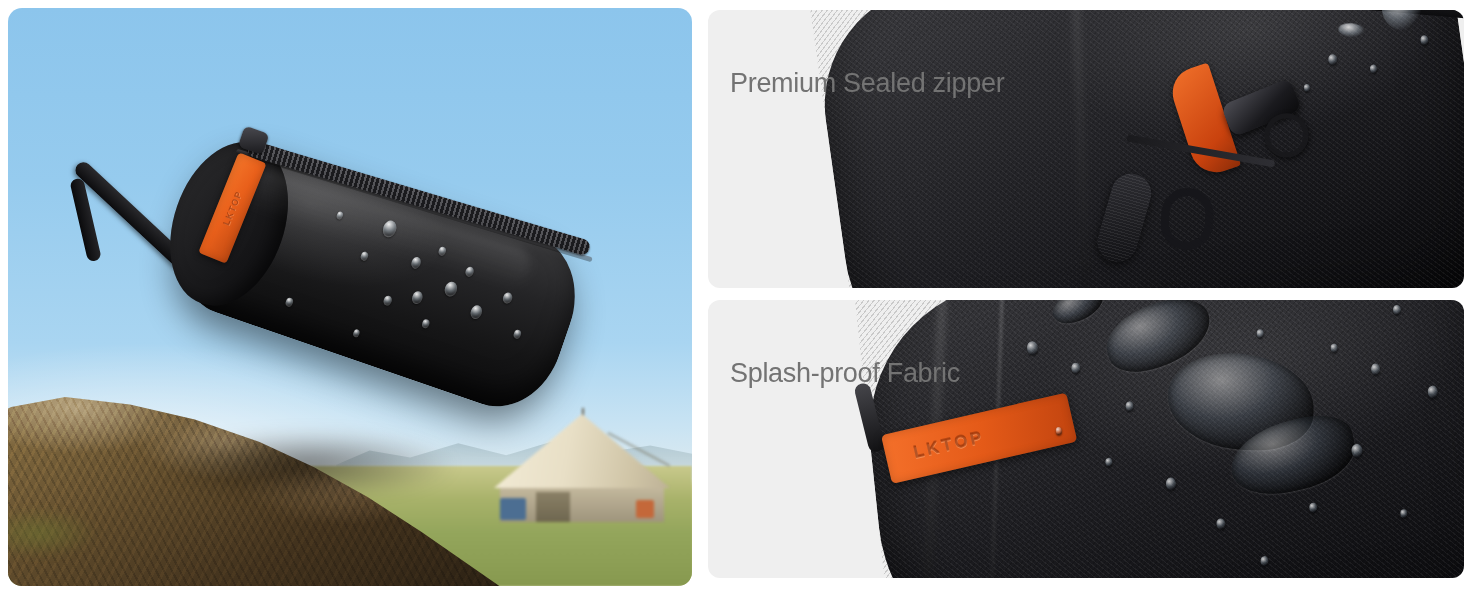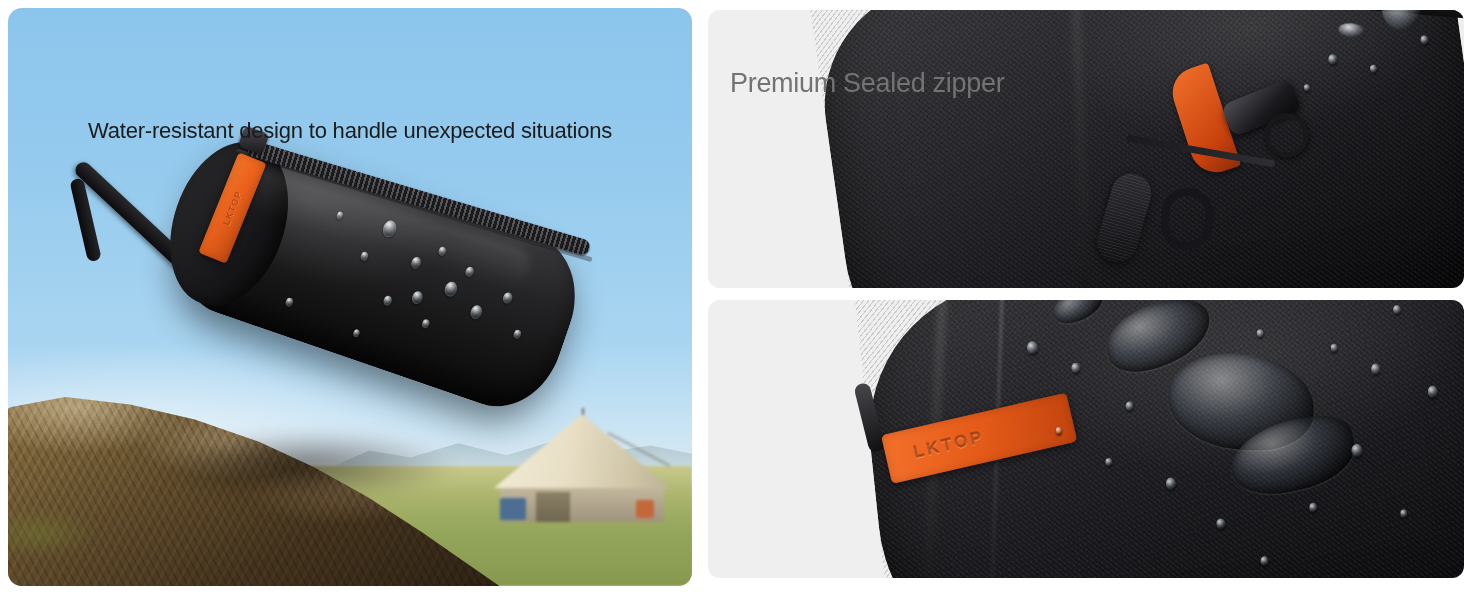--- a/index.html
+++ b/index.html
@@ -350,21 +350,20 @@
       <div class="drop" style="left:232px;top:130px;width:8px;height:10px;"></div>
       <div class="drop" style="left:276px;top:140px;width:7px;height:9px;"></div>
       <div class="drop" style="left:344px;top:88px;width:9px;height:11px;"></div>
       <div class="drop" style="left:196px;top:96px;width:7px;height:9px;"></div>
       <div class="drop" style="left:160px;top:66px;width:6px;height:8px;"></div>
       <div class="drop" style="left:366px;top:120px;width:7px;height:9px;"></div>
       <div class="drop" style="left:140px;top:164px;width:7px;height:9px;"></div>
       <div class="drop" style="left:214px;top:172px;width:6px;height:8px;"></div>
     </div>
 
-    <div class="hero-sub">Water-resistant design to handle unexpected situations</div>
   </div>
 
   <div class="rpanel top">
     <div class="zbag">
       <div class="weave"></div>
       <div class="zbag-crease"></div>
       <div class="zip-orange"></div>
       <div class="zip-track"></div>
       <div class="zip-flap"></div>
       <div class="zip-slider"></div>
@@ -408,15 +407,16 @@
       <div class="bead" style="left:506px;top:120px;width:9px;height:12px;"></div>
       <div class="bead" style="left:534px;top:64px;width:8px;height:10px;"></div>
       <div class="bead" style="left:468px;top:96px;width:7px;height:9px;"></div>
       <div class="bead" style="left:560px;top:148px;width:10px;height:13px;"></div>
       <div class="bead" style="left:396px;top:74px;width:7px;height:9px;"></div>
       <div class="bead" style="left:232px;top:186px;width:7px;height:9px;"></div>
       <div class="bead" style="left:186px;top:150px;width:6px;height:8px;"></div>
       <div class="bead" style="left:376px;top:300px;width:8px;height:10px;"></div>
       <div class="bead" style="left:520px;top:268px;width:7px;height:9px;"></div>
     </div>
+    <div class="rtitle">Splash-proof Fabric</div>
   </div>
 
 </div>
 
 </body></html>

